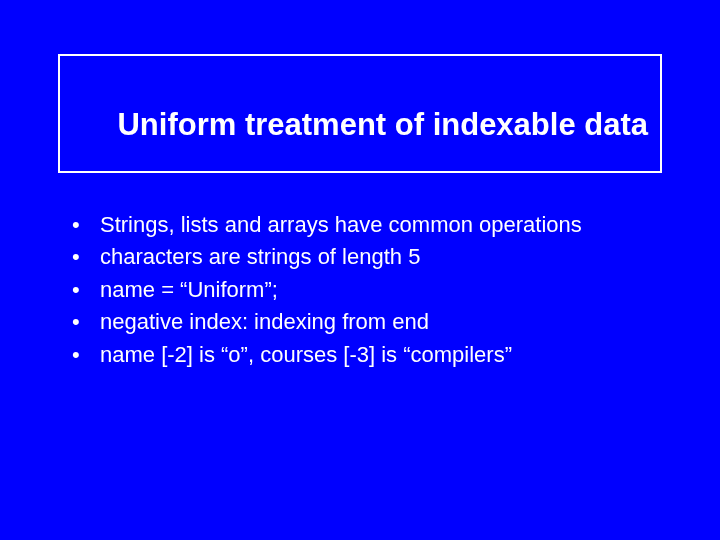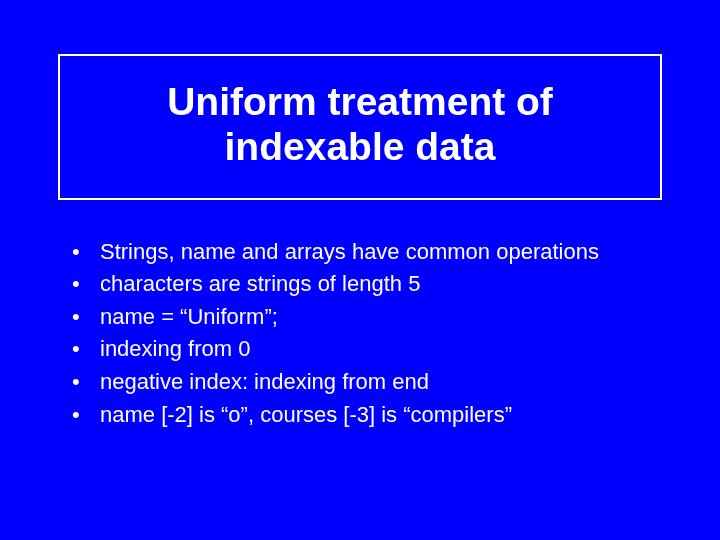--- a/index.html
+++ b/index.html
@@ -19,24 +19,25 @@
     height: 540px;
     box-sizing: border-box;
     padding: 54px 50px 0 50px;
   }
   .title-box {
     border: 2px solid #ffffff;
     padding: 24px 12px 28px 12px;
     margin: 0 8px 38px 8px;
   }
   .title {
-    font-size: 39px;
+    font-size: 31px;
     font-weight: bold;
-    text-align: center;
+    text-align: right;
     line-height: 1.15;
+    margin-top: 27px;
   }
   ul.bullets {
     list-style: none;
     margin: 0;
     padding: 0 0 0 22px;
   }
   ul.bullets li {
     position: relative;
     font-size: 22px;
     line-height: 1.3;
@@ -52,20 +53,19 @@
   }
 </style>
 </head>
 <body>
 
 <div class="slide">
   <div class="title-box">
     <div class="title">Uniform treatment of indexable data</div>
   </div>
   <ul class="bullets">
-    <li>Strings, name and arrays have common operations</li>
+    <li>Strings, lists and arrays have common operations</li>
     <li>characters are strings of length 5</li>
     <li>name = “Uniform”;</li>
-    <li>indexing from 0</li>
     <li>negative index: indexing from end</li>
     <li>name [-2]  is “o”, courses [-3] is “compilers”</li>
   </ul>
 </div>
 
 </body></html>

